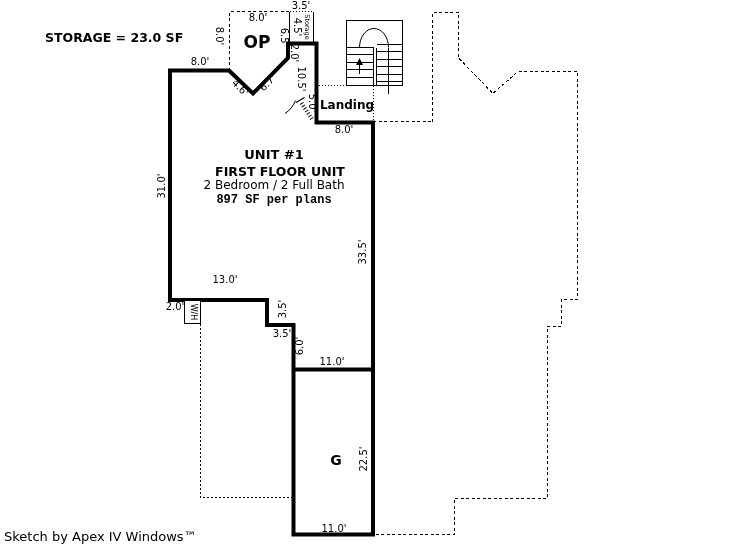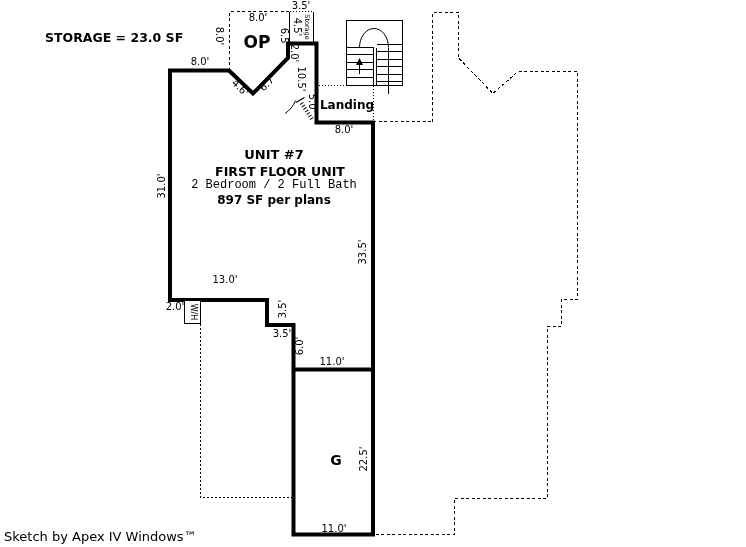--- a/index.html
+++ b/index.html
@@ -62,24 +62,24 @@
   <div class="lbl" style="left:306.5px;top:27px;--r:90deg;font-size:6.5px;">Storage</div>
   <div class="lbl" style="left:294px;top:53px;--r:90deg;">2.0'</div>
   <div class="lbl" style="left:240px;top:88px;--r:45deg;">4.6'</div>
   <div class="lbl" style="left:268px;top:83px;--r:-45deg;">6.7'</div>
   <div class="lbl" style="left:200px;top:62px;">8.0'</div>
   <div class="lbl" style="left:301px;top:79px;--r:90deg;">10.5'</div>
   <div class="lbl" style="left:312px;top:102.5px;--r:90deg;">5.0'</div>
   <div class="lbl b" style="left:347px;top:98.5px;font-size:12px;margin-top:6px;">Landing</div>
   <div class="lbl" style="left:344px;top:130px;">8.0'</div>
 
-  <div class="lbl b" style="left:274px;top:154px;font-size:13px;">UNIT #7</div>
+  <div class="lbl b" style="left:274px;top:154px;font-size:13px;">UNIT #1</div>
   <div class="lbl b" style="left:280px;top:171.5px;font-size:12.5px;">FIRST FLOOR UNIT</div>
-  <div class="lbl" style="left:274px;top:184.5px;font-size:12px;font-family:Liberation Mono, monospace;">2 Bedroom / 2 Full Bath</div>
-  <div class="lbl b" style="left:274px;top:199.5px;font-size:12px;">897 SF per plans</div>
+  <div class="lbl" style="left:274px;top:184.5px;font-size:12px;">2 Bedroom / 2 Full Bath</div>
+  <div class="lbl b" style="left:274px;top:199.5px;font-size:12px;font-family:Liberation Mono, monospace;">897 SF per plans</div>
 
   <div class="lbl" style="left:162px;top:186px;--r:-90deg;">31.0'</div>
   <div class="lbl" style="left:363px;top:252px;--r:-90deg;">33.5'</div>
   <div class="lbl" style="left:225px;top:280px;">13.0'</div>
   <div class="lbl" style="left:175px;top:307px;">2.0'</div>
   <div class="lbl" style="left:192.5px;top:312px;--r:90deg;font-size:8px;">W/H</div>
   <div class="lbl" style="left:283px;top:309px;--r:-90deg;">3.5'</div>
   <div class="lbl" style="left:282px;top:334px;">3.5'</div>
   <div class="lbl" style="left:300px;top:346px;--r:-90deg;">6.0'</div>
   <div class="lbl" style="left:332px;top:362px;">11.0'</div>

